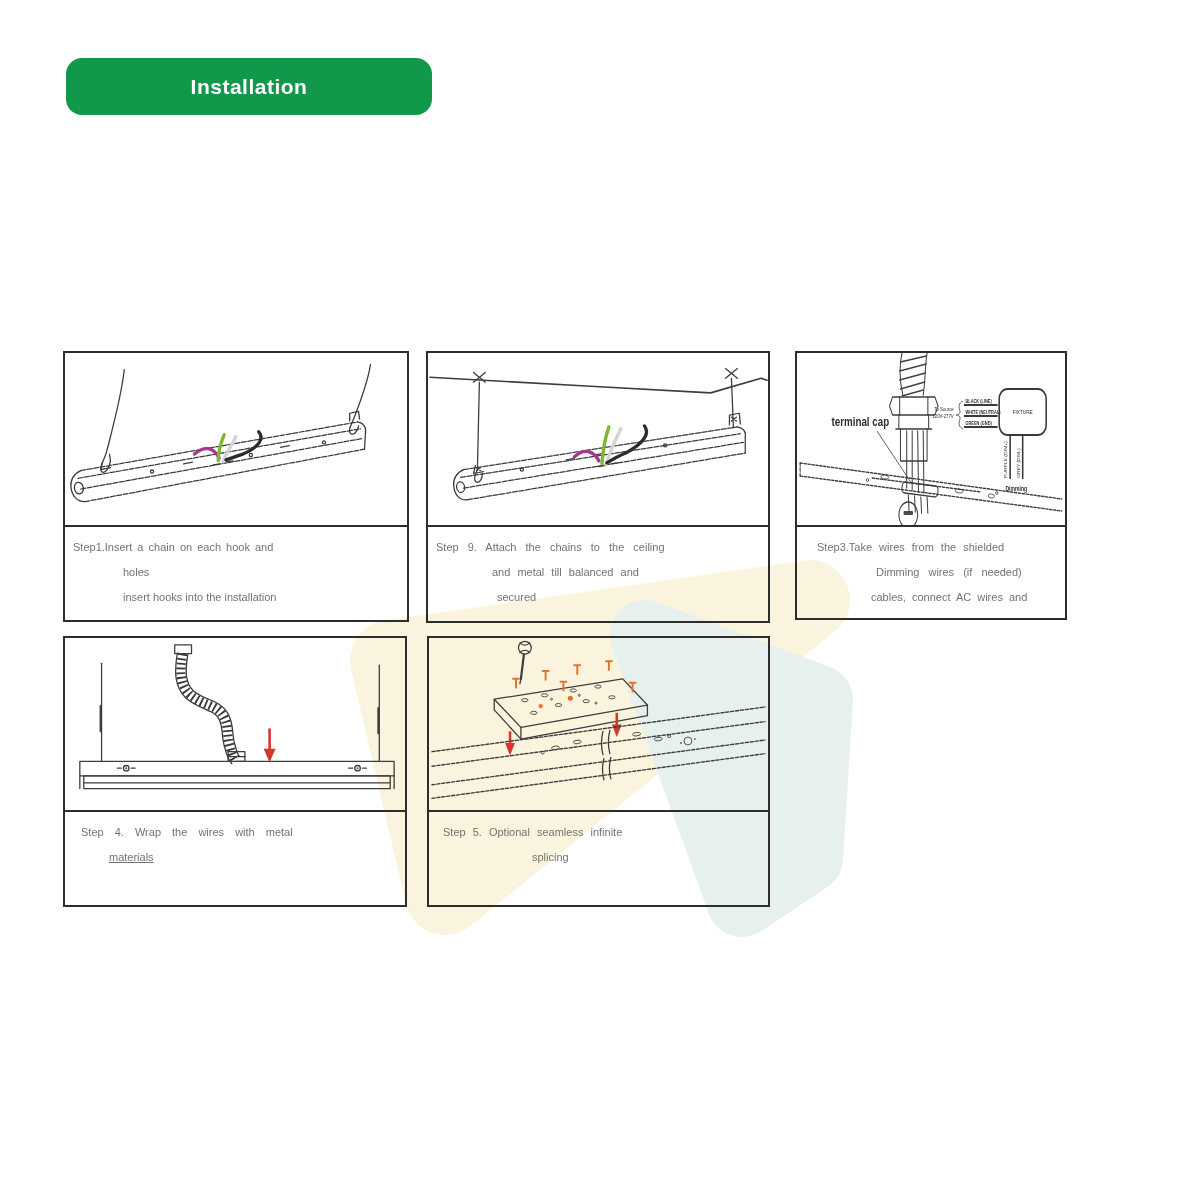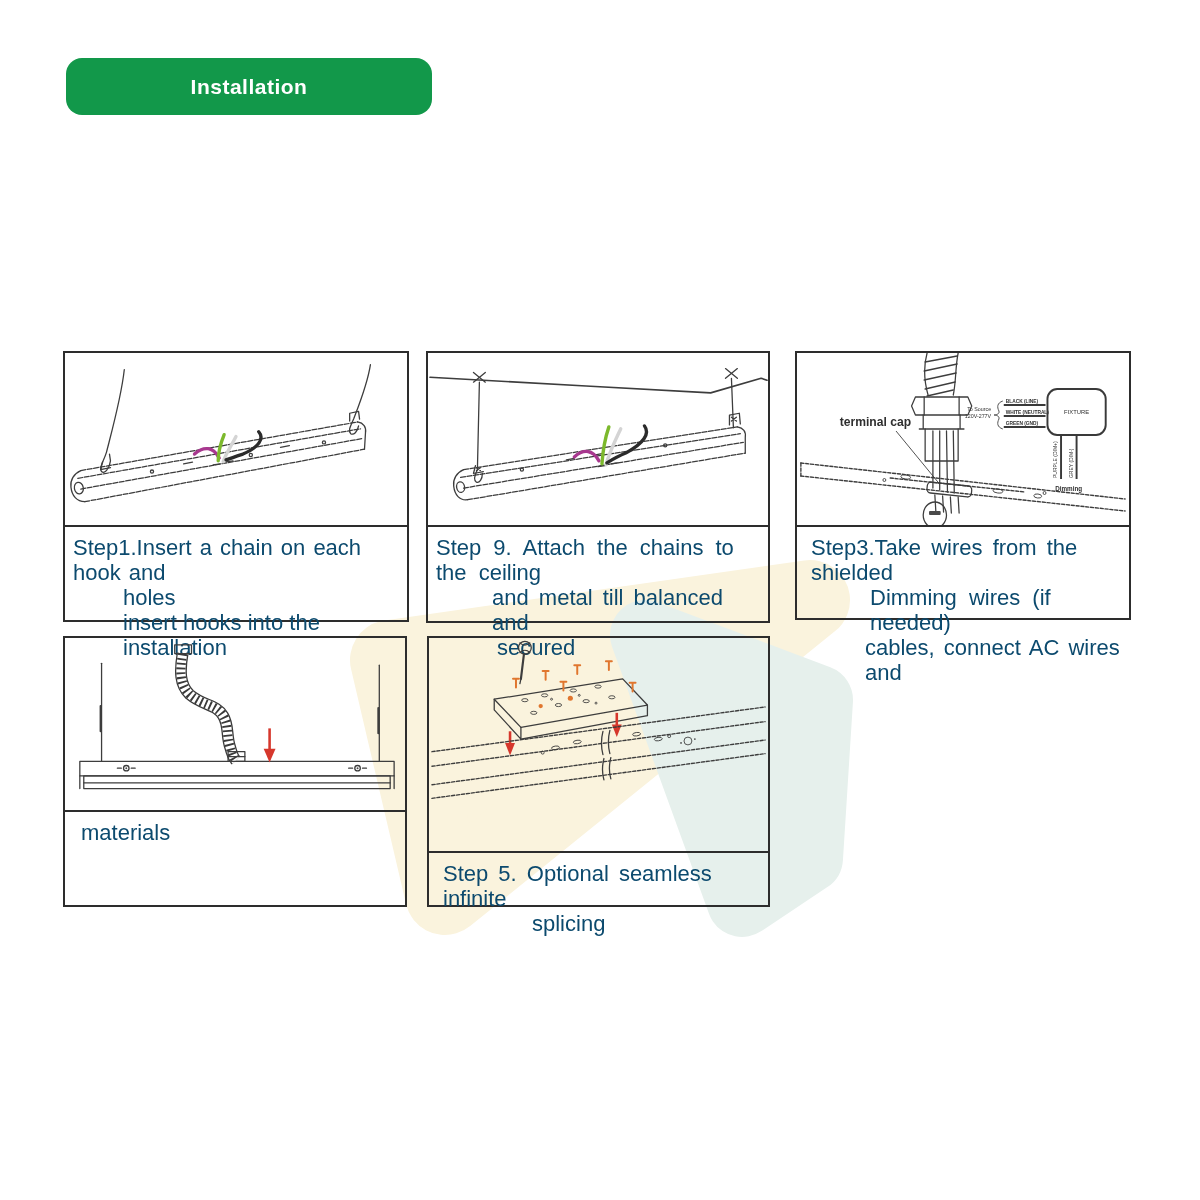--- a/index.html
+++ b/index.html
@@ -15,31 +15,31 @@
   }
   .badge-label{
     color:#ffffff;font-size:21px;font-weight:bold;letter-spacing:.5px;
   }
   .panel{
     position:absolute;z-index:1;border:2.5px solid #2d2d2d;background:transparent;
     display:flex;flex-direction:column;box-sizing:border-box;
   }
   #panel-1{left:63px;top:351px;width:346px;height:271px;}
   #panel-2{left:426px;top:351px;width:344px;height:272px;}
-  #panel-3{left:795px;top:351px;width:336px;height:269px;}
+  #panel-3{left:795px;top:351px;width:272px;height:269px;}
   #panel-4{left:63px;top:636px;width:344px;height:271px;}
-  #panel-5{left:427px;top:636px;width:343px;height:271px;gap:41px;}
+  #panel-5{left:427px;top:636px;width:343px;height:271px;}
   .art{height:172px;flex:0 0 auto;overflow:hidden;}
   .art svg{display:block;width:100%;height:100%;}
   .caption{
     flex:1;border-top:2.5px solid #2d2d2d;
-    color:#0c4a6e;font-size:22px;line-height:25px;
+    color:#737373;font-size:11px;line-height:25px;
     padding:8px 6px 0 8px;box-sizing:border-box;
   }
-  #panel-3 .caption{padding-left:14px;}
+  #panel-3 .caption{padding-left:20px;}
   #panel-4 .caption{padding-left:16px;}
   #panel-5 .caption{padding-left:14px;}
   #panel-1 .cap-line:not(:first-child){margin-left:50px;}
   #panel-2 .cap-line:nth-child(2){margin-left:56px;}
   #panel-2 .cap-line:nth-child(3){margin-left:61px;}
   #panel-3 .cap-line:nth-child(2){margin-left:59px;}
   #panel-3 .cap-line:nth-child(3){margin-left:54px;}
   #panel-4 .cap-line:nth-child(2){margin-left:28px;text-decoration:underline;}
   #panel-5 .cap-line:nth-child(2){margin-left:89px;}
   #panel-1 .cap-line:nth-child(1){word-spacing:2px;}
@@ -263,20 +263,21 @@
           <rect class="ln" x="165" y="117" width="17" height="10"></rect>
           <path class="ln" d="M165,122 L182,122"></path>
         </g>
         <g>
           <path class="redln" d="M207,93 L207,116"></path>
           <polygon class="redfl" points="201,114 213,114 207,128"></polygon>
         </g>
       </svg>
     </div>
     <div class="caption">
+      <div class="cap-line">Step 4.  Wrap the wires with metal</div>
       <div class="cap-line">materials</div>
     </div>
   </div>
 
   <div class="panel" id="panel-5">
     <div class="art">
       <svg viewBox="0 0 343 177" preserveAspectRatio="none">
         <g class="ln">
           <circle cx="97" cy="10" r="6.5"></circle>
           <path d="M92,5 C95,8 99,8 102,5 M92,15 C95,12 99,12 102,15"></path>

